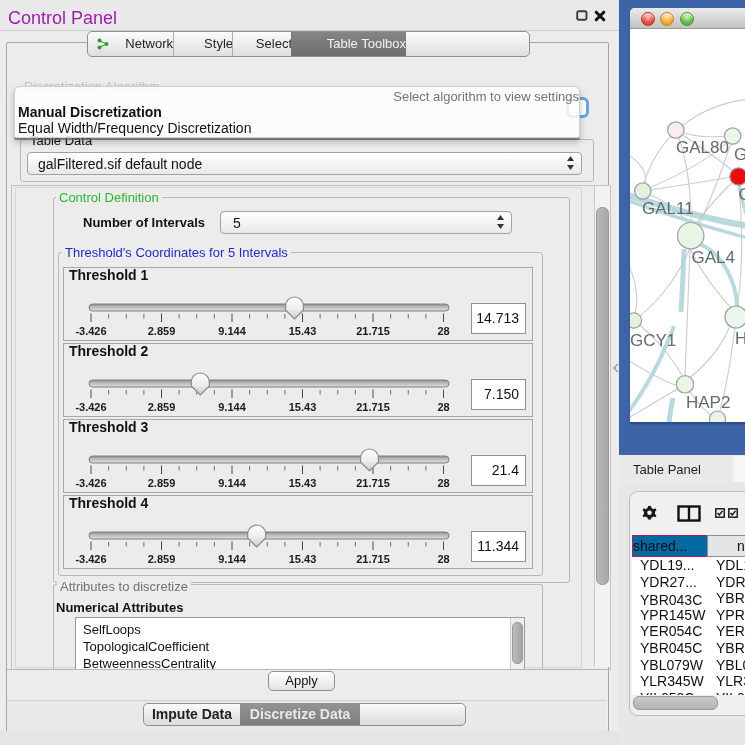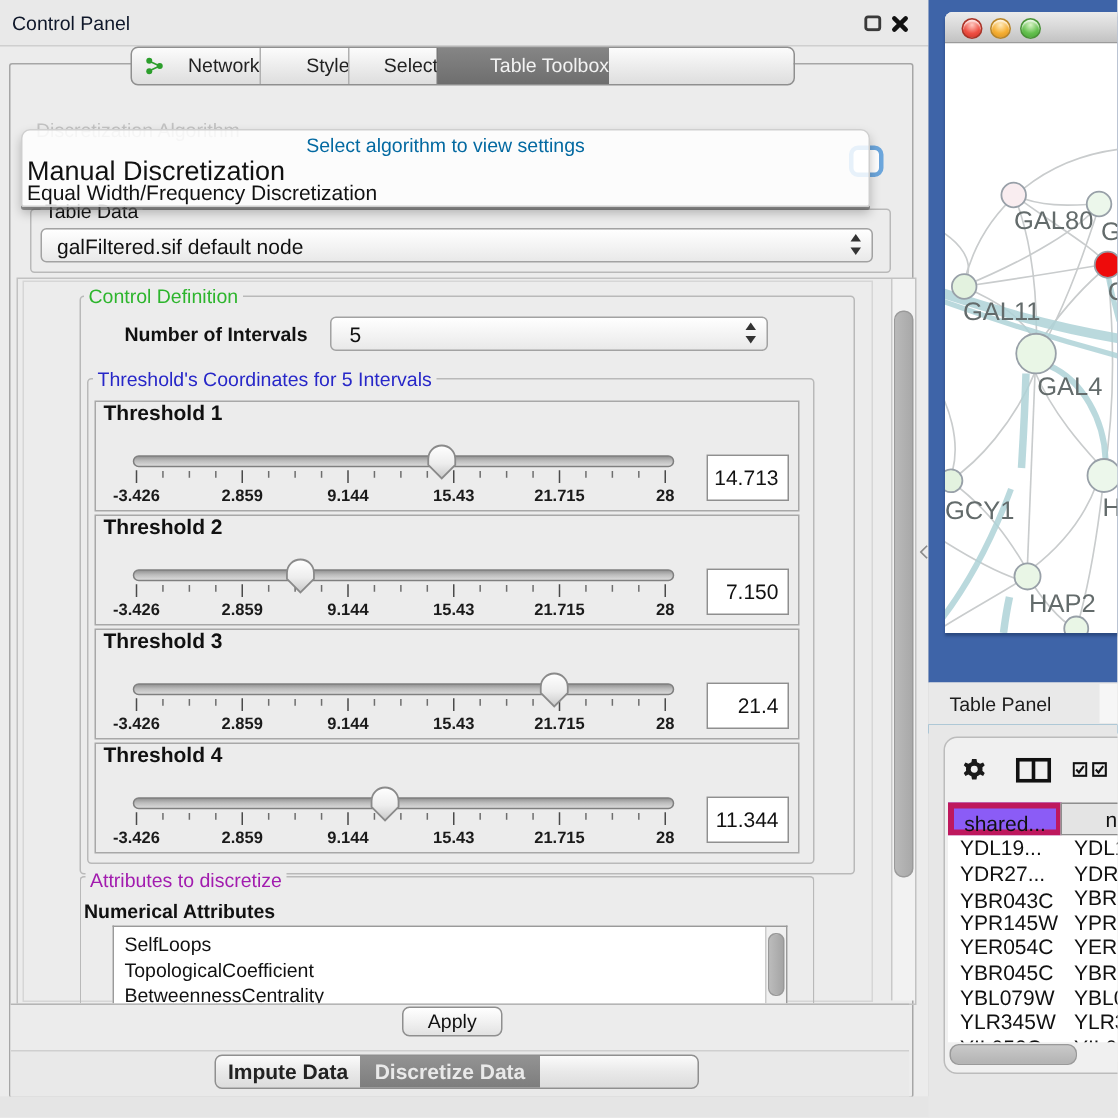--- a/index.html
+++ b/index.html
@@ -1,27 +1,27 @@
 <!DOCTYPE html>
 <html><head><meta charset="utf-8">
 <style>
 html,body{margin:0;padding:0}
 body{width:745px;height:745px;overflow:hidden;font-family:"Liberation Sans",sans-serif;background:#e7e7e7;position:relative}
 .abs{position:absolute}
 #cpwin{position:absolute;left:0;top:0;width:619px;height:731px;background:#ececec;border-right:1px solid #c9c9c9}
 #cptitle{position:absolute;left:0;top:0;width:619px;height:30px;background:#e9e9e9;border-bottom:1px solid #cfcfcf}
-#cptitle .t{position:absolute;left:8px;top:8px;font-size:13px;color:#0f172a}
+#cptitle .t{position:absolute;left:8px;top:8px;font-size:18px;color:#a21caf}
 #content{position:absolute;left:6px;top:42px;width:601px;height:688px;background:#ececec;border:1px solid #a6a6a6;border-radius:2px}
 #tabbar{position:absolute;left:87px;top:31px;width:441px;height:24px;background:linear-gradient(#fcfcfc,#eeeeee 45%,#dedede);border:1px solid #8f8f8f;border-radius:5px;z-index:30}
 #tabbar .seg{position:absolute;top:0;height:24px;font-size:13px;color:#222;text-align:right;line-height:24px;border-left:1px solid #b0b0b0}
 #tabbar .dark{background:linear-gradient(#858585,#6e6e6e);color:#f3f3f3;border-left:1px solid #777}
 .ghost{position:absolute;left:24px;top:79px;font-size:13px;color:#c2c2c2}
 #popup{position:absolute;left:14px;top:86px;width:564px;height:50px;background:rgba(255,255,255,0.84);border:1px solid #cfcfcf;border-radius:6px 6px 2px 2px;box-shadow:0 2px 0 rgba(90,90,90,.65),0 4px 7px rgba(0,0,0,.25);z-index:25}
-#popup .ph{position:absolute;left:0;top:2px;width:564px;text-align:center;font-size:13px;color:#0369a1}
-#popup .i1{position:absolute;left:3px;top:17px;font-size:18px;font-weight:normal;color:#111}
+#popup .ph{position:absolute;left:0;top:2px;width:564px;text-align:right;font-size:13px;color:#737373}
+#popup .i1{position:absolute;left:3px;top:17px;font-size:14px;font-weight:bold;color:#111}
 #popup .i2{position:absolute;left:3px;top:33px;font-size:14px;color:#111}
 #focusbtn{position:absolute;left:566px;top:97px;width:17px;height:15px;background:#fff;border:3px solid #6ca6dc;border-radius:6px;z-index:20}
 .group{position:absolute;border:1px solid #b9b9b9;border-radius:3px}
 .glabel{position:absolute;top:-8px;left:6px;background:#ececec;padding:0 3px;font-size:13px;color:#111}
 .combo{position:absolute;background:linear-gradient(#ffffff,#f2f2f2 60%,#e9e9e9);border:1px solid #a2a2a2;border-radius:4px;font-size:14px;color:#111}
 .combo .ct{position:absolute;left:10px;top:3px}
 .combo .ar{position:absolute;right:6px;top:2px;width:9px;height:16px}
 .sl{position:absolute;top:57px;transform:translateX(-50%);font-size:11px;font-weight:bold;color:#1a1a1a;white-space:nowrap}
 .tpanel{position:absolute;left:63px;width:468px;height:72px;border:1px solid #a8a8a8;background:#ececec}
 .tlabel{position:absolute;left:5px;top:-1px;font-size:14px;font-weight:bold;color:#111}
@@ -246,21 +246,21 @@
     <div class="tlabel">Threshold 4</div>
     <span class="sl" style="left:27.0px">-3.426</span>
     <span class="sl" style="left:97.5px">2.859</span>
     <span class="sl" style="left:168.0px">9.144</span>
     <span class="sl" style="left:238.5px">15.43</span>
     <span class="sl" style="left:309.0px">21.715</span>
     <span class="sl" style="left:379.5px">28</span>
     <div class="tfield">11.344</div>
   </div>
 <div class="group" style="left:53px;top:584px;width:488px;height:84px;border-bottom:none;border-radius:3px 3px 0 0">
-    <span class="glabel" style="color:#a21caf;top:-6px;left:3px">Attributes to discretize</span>
+    <span class="glabel" style="color:#737373;top:-6px;left:3px">Attributes to discretize</span>
   </div>
 <div class="abs" style="left:56px;top:600px;font-size:13px;font-weight:bold;color:#111">Numerical Attributes</div>
 <div class="abs" style="left:75px;top:617px;width:448px;height:51px;background:#fff;border:1px solid #9a9a9a;border-bottom:none;overflow:hidden;font-size:13px;color:#111">
     <div style="position:absolute;left:7px;top:4px">SelfLoops</div>
     <div style="position:absolute;left:7px;top:21px">TopologicalCoefficient</div>
     <div style="position:absolute;left:7px;top:38px">BetweennessCentrality</div>
     <div style="position:absolute;right:0;top:0;width:13px;height:51px;background:#f0f0f0;border-left:1px solid #ccc"></div>
     <div style="position:absolute;right:1.5px;top:4px;width:9px;height:40px;background:linear-gradient(90deg,#bbb,#a5a5a5);border:1px solid #999;border-radius:5px"></div>
   </div>
 <div class="abs" style="left:7px;top:669px;width:599px;height:31px;background:#ececec;border-top:1px solid #b5b5b5"></div>
@@ -342,21 +342,21 @@
     <line x1="12" y1="1.5" x2="12" y2="15.5" stroke="#111" stroke-width="2.4"></line>
   </svg>
 <svg style="position:absolute;left:715px;top:508px" width="10" height="10" viewBox="0 0 10 10">
     <rect x="0.8" y="0.8" width="8.4" height="8.4" fill="none" stroke="#111" stroke-width="1.4"></rect>
     <path d="M2.5 5 L4.3 7 L7.5 2.8" stroke="#111" stroke-width="1.4" fill="none"></path>
   </svg>
 <svg style="position:absolute;left:728px;top:508px" width="10" height="10" viewBox="0 0 10 10">
     <rect x="0.8" y="0.8" width="8.4" height="8.4" fill="none" stroke="#111" stroke-width="1.4"></rect>
     <path d="M2.5 5 L4.3 7 L7.5 2.8" stroke="#111" stroke-width="1.4" fill="none"></path>
   </svg>
-<div class="abs" style="left:632px;top:535px;width:76px;height:22px;background:#8b5cf6;border:4px solid #be185d;box-sizing:border-box;font-size:14px;color:#111;text-align:center;line-height:21px">shared...</div>
+<div class="abs" style="left:632px;top:535px;width:76px;height:22px;background:#0369a1;border:1px solid #be185d;box-sizing:border-box;font-size:14px;color:#111;text-align:left;line-height:21px">shared...</div>
 <div class="abs" style="left:707px;top:535px;width:52px;height:22px;background:#e4e4e4;border:1px solid #8e8e8e;box-sizing:border-box;font-size:14px;color:#111;padding-left:29px;line-height:21px">n</div>
 <div class="abs" style="left:632px;top:557px;width:127px;height:138px;background:#fff;overflow:hidden;font-size:14px;color:#111">
     <div style="position:absolute;left:8px;top:0.0px;width:90px;height:16.6px;line-height:16.6px">YDL19...</div>
     <div style="position:absolute;left:84px;top:0.0px;width:40px;height:16.6px;line-height:16.6px">YDL1</div>
     <div style="position:absolute;left:8px;top:16.6px;width:90px;height:16.6px;line-height:16.6px">YDR27...</div>
     <div style="position:absolute;left:84px;top:16.6px;width:40px;height:16.6px;line-height:16.6px">YDR2</div>
     <div style="position:absolute;left:8px;top:35px;width:90px;height:16.6px;line-height:16.6px">YBR043C</div>
     <div style="position:absolute;left:84px;top:33.2px;width:40px;height:16.6px;line-height:16.6px">YBR0</div>
     <div style="position:absolute;left:8px;top:49.8px;width:90px;height:16.6px;line-height:16.6px">YPR145W</div>
     <div style="position:absolute;left:84px;top:49.8px;width:40px;height:16.6px;line-height:16.6px">YPR1</div>

